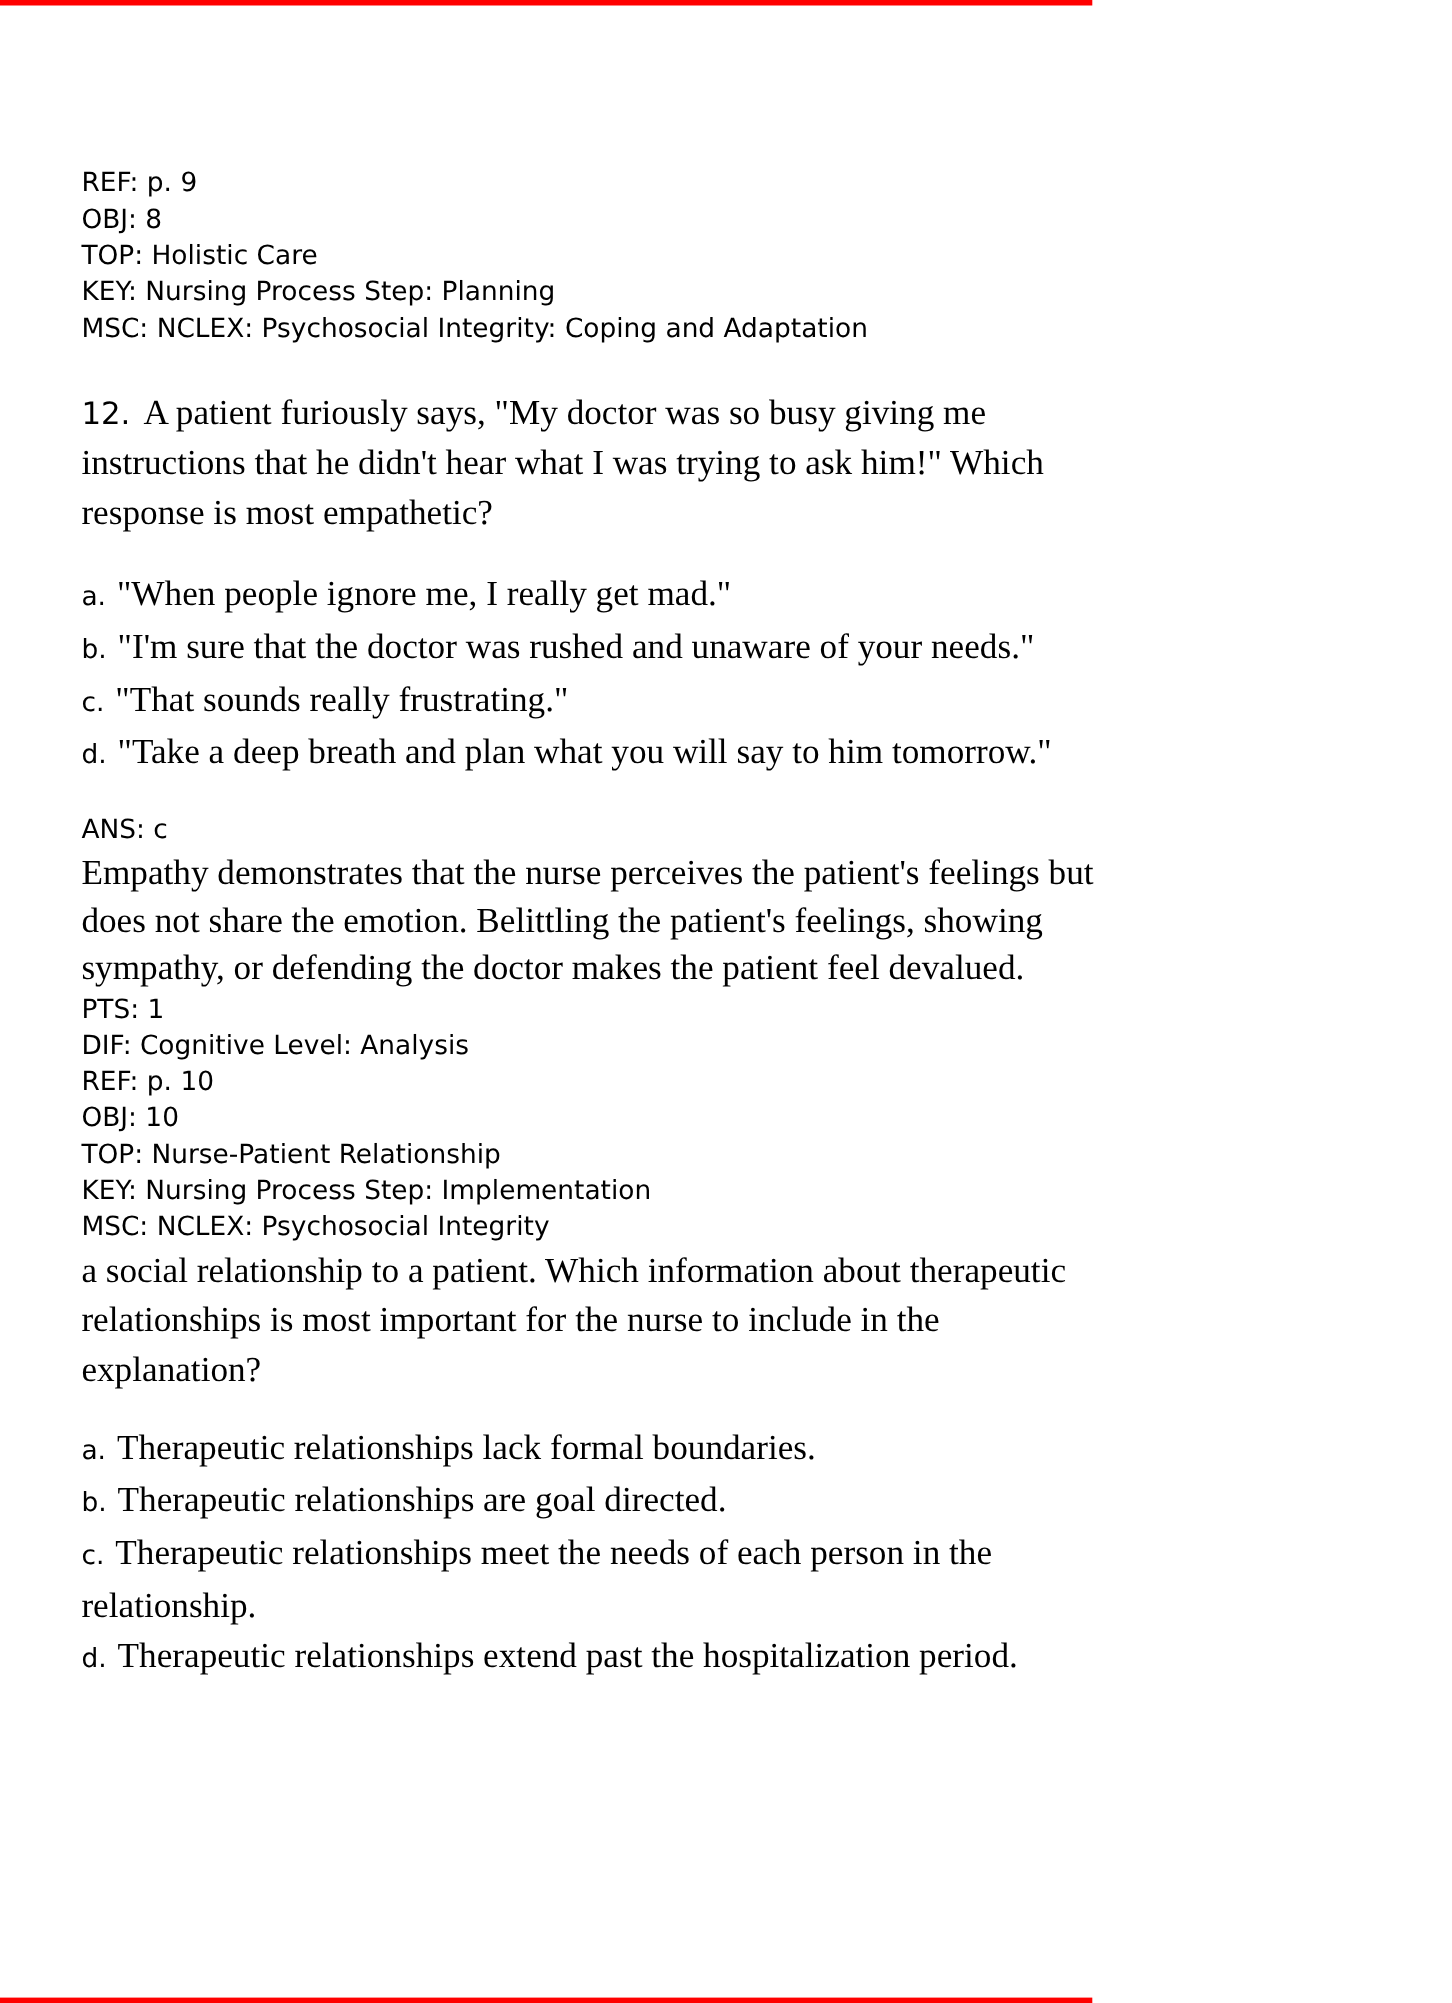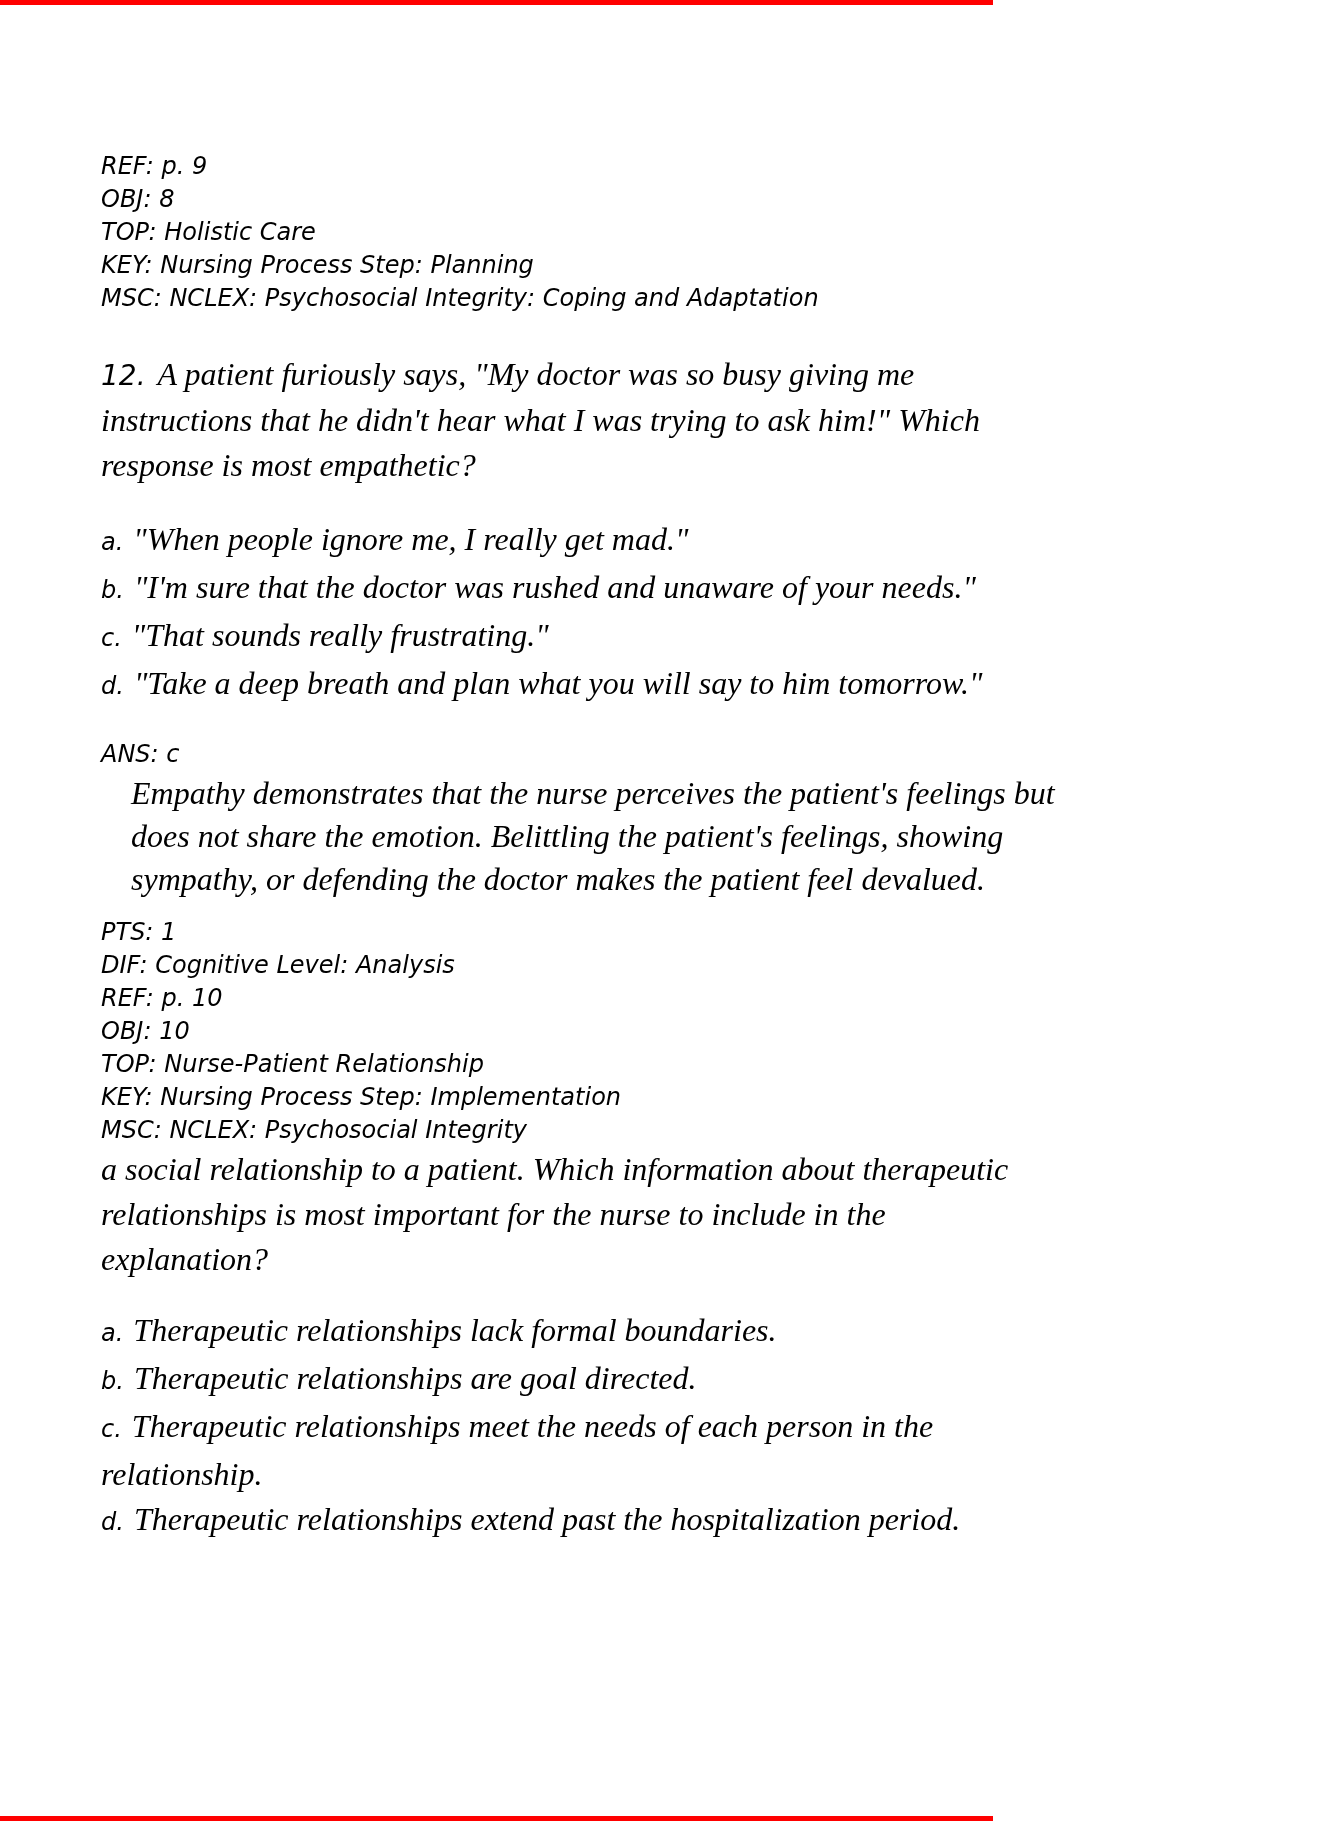--- a/index.html
+++ b/index.html
@@ -18,64 +18,62 @@
     position: absolute;
     left: 0;
     width: 993px;
     height: 5px;
     background: #ff0000;
   }
   .page-marker.top { top: 0; }
   .page-marker.bottom { bottom: 0; }
 
   .doc {
-    padding: 150px 40px 0 101px;
-    font-style: italic;
+    padding: 150px 40px 0 74px;
   }
   
   .mline {
     font-family: "DejaVu Sans", sans-serif;
     font-size: 24px;
     line-height: 33px;
     white-space: nowrap;
   }
   
   .qline {
     font-family: "Liberation Serif", serif;
     font-size: 32px;
     line-height: 45px;
     white-space: nowrap;
   }
   .rline {
     font-family: "Liberation Serif", serif;
     font-size: 32px;
     line-height: 43px;
     white-space: nowrap;
-    margin-left: 30px;
   }
   .q-num {
     font-family: "DejaVu Sans", sans-serif;
     font-size: 28px;
     margin-right: 12px;
   }
   .opt-letter {
     font-family: "DejaVu Sans", sans-serif;
     font-size: 24px;
     margin-right: 10px;
   }
   .ans-line {
     font-family: "DejaVu Sans", sans-serif;
     font-size: 24px;
     line-height: 36px;
     white-space: nowrap;
   }
   .gap-q12-stem    { margin-top: 37px; }
   .gap-q12-opts    { margin-top: 29px; }
   .gap-q12-ans     { margin-top: 27px; }
-  .gap-q12-meta    { margin-top: 15px; }
+  .gap-q12-meta    { margin-top: 0px; }
   .gap-q13-stem    { margin-top: 35px; }
   .gap-q13-opts    { margin-top: 26px; }
   .gap-q13-ans     { margin-top: 28px; }
 </style>
 </head>
 <body>
 
 <div class="page-marker top"></div>
 <div class="page-marker bottom"></div>
 

